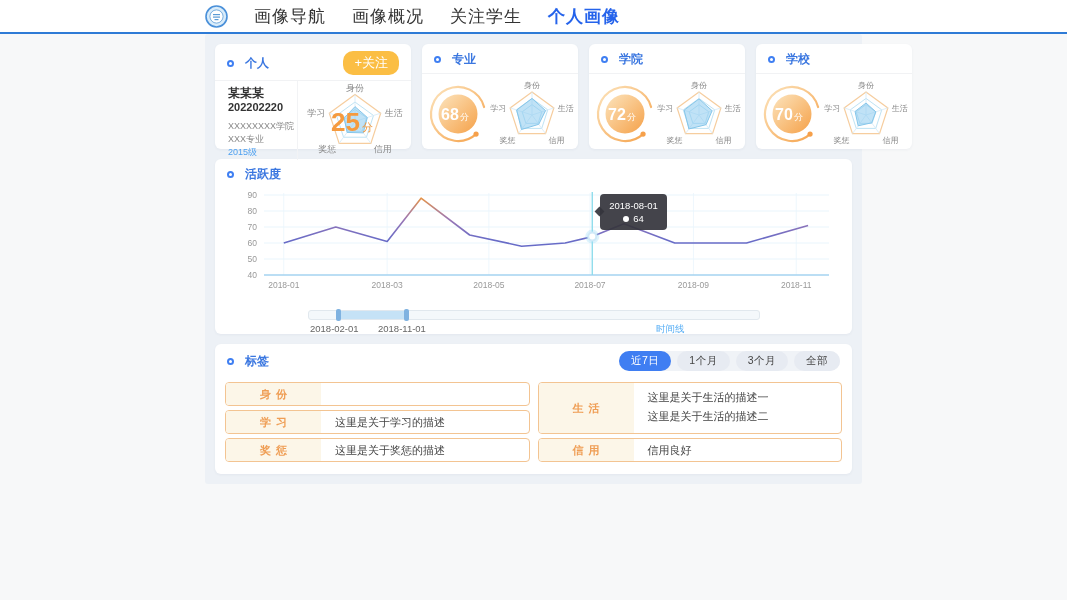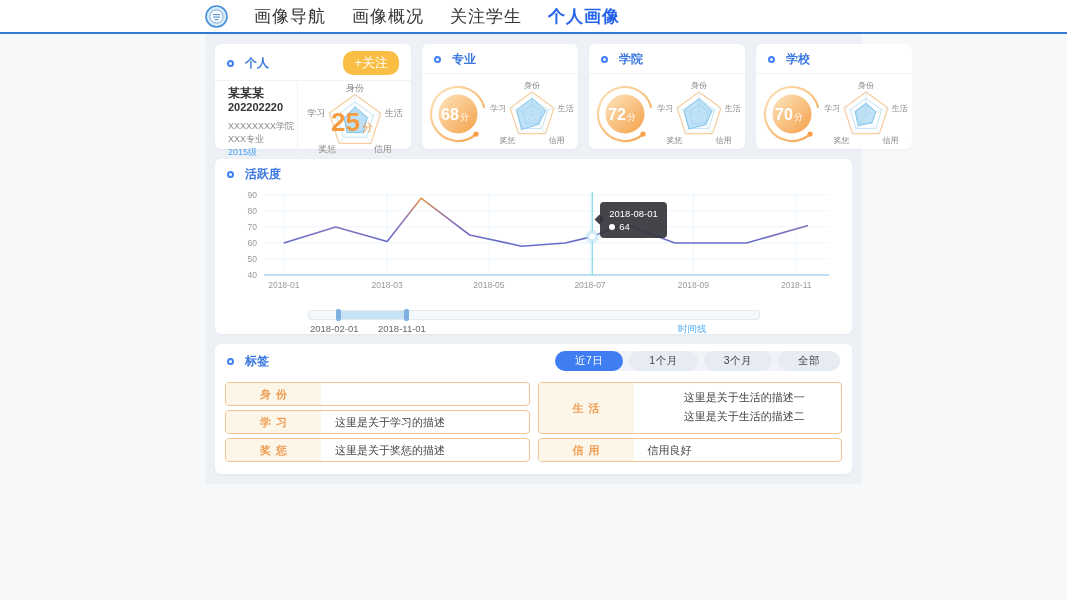--- a/index.html
+++ b/index.html
@@ -40,34 +40,34 @@
   .tooltip { position:absolute; background:rgba(52,52,60,.92); color:#fff; font-size:9.5px; border-radius:4px; padding:5px 9px; line-height:13px; pointer-events:none; white-space:nowrap; }
   .tooltip:before { content:""; position:absolute; left:-4px; top:14px; width:7px; height:7px; background:rgba(52,52,60,.92); transform:rotate(45deg); }
   .tt-dot { display:inline-block; width:6px; height:6px; border-radius:50%; background:#fff; margin-right:4px; }
   .slider-zone { position:relative; margin:4px 0 0 93px; width:452px; }
   .slider-track { position:relative; height:10px; background:#f4f8fb; border:1px solid #e1e8ee; border-radius:3px; cursor:pointer; }
   .slider-range { position:absolute; top:0; height:8px; background:#c5e2f6; }
   .handle { position:absolute; top:-2px; width:5px; height:12px; background:#7fb2e0; border-radius:2px; cursor:ew-resize; }
   .slider-labels { position:relative; height:14px; font-size:9.5px; color:#666; }
   .sl-a { position:absolute; left:2px; top:3px; }
   .sl-b { position:absolute; left:70px; top:3px; }
-  .sl-axis { position:absolute; left:370px; top:3px; color:#57aef5; }
+  .sl-axis { position:absolute; left:348px; top:3px; color:#57aef5; }
 
   
   .tags-card { padding-bottom:12px; }
   .filters { display:flex; gap:6px; background:#f0f3f7; border-radius:10px; }
-  .pill { border:none; border-radius:10px; font-size:10.5px; padding:3px 20px; background:#e7ebf2; color:#444; cursor:pointer; font-family:inherit; letter-spacing:.5px; }
+  .pill { border:none; border-radius:10px; font-size:10.5px; padding:3px 12px; background:#e7ebf2; color:#444; cursor:pointer; font-family:inherit; letter-spacing:.5px; }
   .pill.active { background:#3f7ef2; color:#fff; }
   .tags-body { display:flex; gap:8px; padding:6px 10px 0; }
   .tag-col { flex:1; display:flex; flex-direction:column; gap:4px; }
   .tag-row { display:flex; border:1px solid #f3c492; border-radius:4px; overflow:hidden; min-height:24px; background:#fff; }
   .tag-label { width:95px; flex:0 0 auto; background:#fcf6e8; color:#ef9e55; font-size:11px; font-weight:bold; letter-spacing:5px; display:flex; align-items:center; justify-content:center; padding-left:5px; }
   .tag-vals { flex:1; display:flex; align-items:center; gap:24px; padding-left:14px; font-size:11px; color:#444; }
   .tag-row.tall { min-height:52px; }
-  .tag-row.tall .tag-vals { flex-direction:column; align-items:center; justify-content:flex-start; gap:0; padding-top:5px; line-height:19px; }
+  .tag-row.tall .tag-vals { flex-direction:column; align-items:flex-start; justify-content:flex-start; gap:0; padding-top:5px; line-height:19px; }
 
   svg text { font-family:"Liberation Sans", sans-serif; }
 </style>
 </head>
 <body>
 
 <header class="navbar">
   <div class="nav-inner">
     <span class="logo">
       <svg width="23" height="23" viewBox="0 0 23 23">
@@ -288,21 +288,21 @@
               <stop offset="0%" stop-color="#f0983a"></stop>
               <stop offset="30%" stop-color="#9b77b4"></stop>
               <stop offset="55%" stop-color="#6a6cc6"></stop>
               <stop offset="100%" stop-color="#5a68cc"></stop>
             </linearGradient>
           </defs>
           <polyline points="55.775000000000006,55 107.755,39 159.17000000000002,53.4 193.07000000000002,10.2 241.66,47 293.64,58.2 337.14500000000004,55 364.265,48.6 395.90500000000003,35.8 446.755,55 518.51,55 580.095,37.4" fill="none" stroke="url(#lg)" stroke-width="1.6" stroke-linejoin="round"></polyline>
           <circle cx="364.265" cy="48.6" r="7" fill="rgba(160,220,245,0.35)"></circle>
           <circle cx="364.265" cy="48.6" r="4" fill="#fff" stroke="#cfe9f8" stroke-width="2"></circle>
         </svg>
-      <div class="tooltip" id="chart-tooltip" style="left: 385.265px; top: 14px;">
+      <div class="tooltip" id="chart-tooltip" style="left: 385.265px; top: 6px; text-align: center;">
         <div>2018-08-01</div>
         <div><span class="tt-dot"></span><span>64</span></div>
       </div>
     </div>
     <div class="slider-zone">
       <div class="slider-track">
         <div class="slider-range" style="left:30px;width:68px;"></div>
         <div class="handle" style="left:27px;"></div>
         <div class="handle" style="left:95px;"></div>
       </div>

